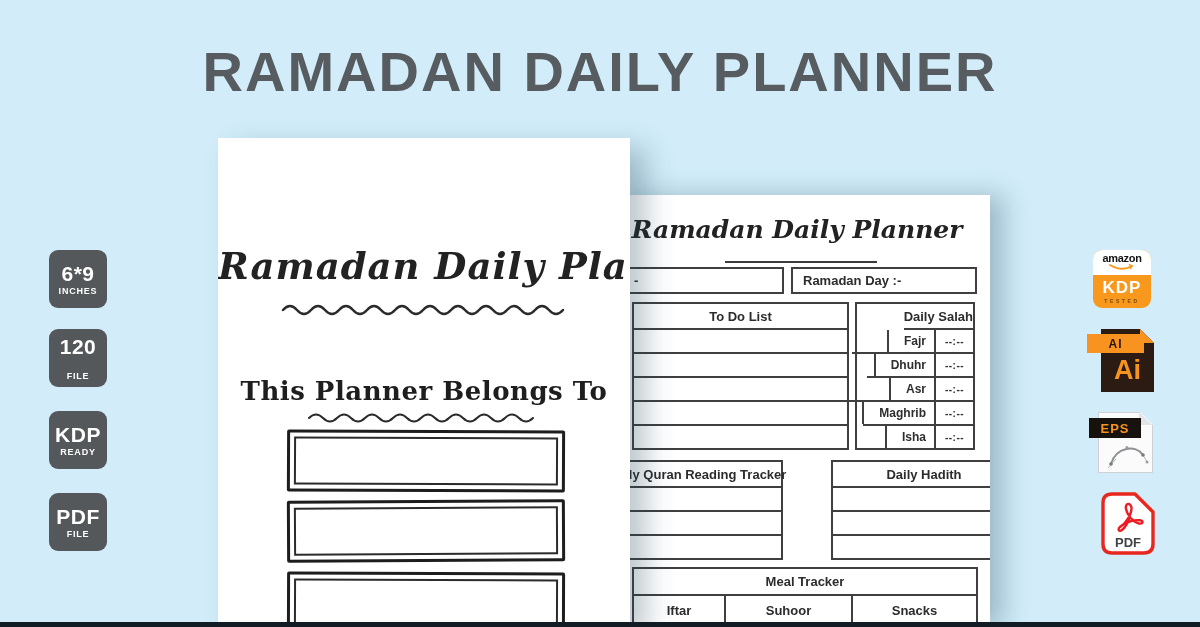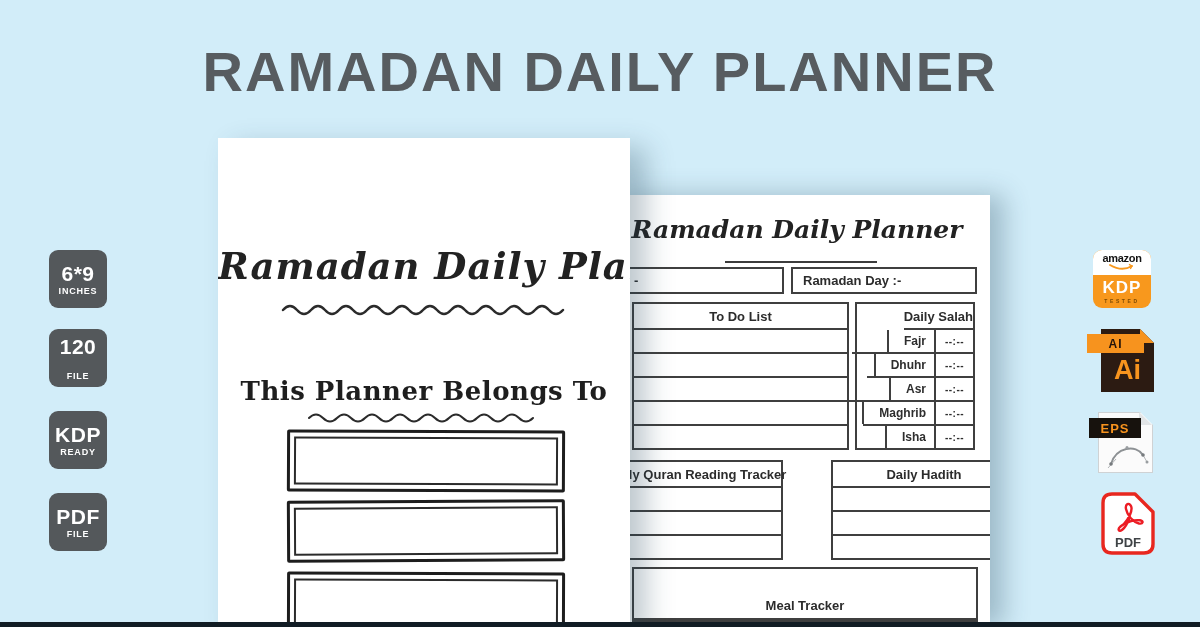--- a/index.html
+++ b/index.html
@@ -176,21 +176,26 @@
     </div>
 
     <div class="fbox section" style="left:179px;top:265px;width:186px;height:100px;margin-left:40px;">
       <div class="sec-head">Daily Hadith</div>
       <div class="row"></div>
       <div class="row"></div>
       <div class="row"></div>
     </div>
 
     <div class="fbox" style="left:20px;top:372px;width:346px;height:92px;">
-      <div class="sec-head" style="height:25px;margin-top:24px;">Meal Tracker</div>
+      <div class="sec-head" style="height:25px;">Meal Tracker</div>
+      <div class="mrow">
+        <div class="m-cell m1">Iftar</div>
+        <div class="m-cell m2">Suhoor</div>
+        <div class="m-cell m3">Snacks</div>
+      </div>
       <div class="mrow mrow2" style="border-top:2px solid #3f3f3f;">
         <div class="m-cell m1"></div>
         <div class="m-cell m2"></div>
         <div class="m-cell m3"></div>
       </div>
     </div>
   </div>
 
   <div class="page page-cover">
     <div class="script-title cover-script">Ramadan Daily Planner</div>

